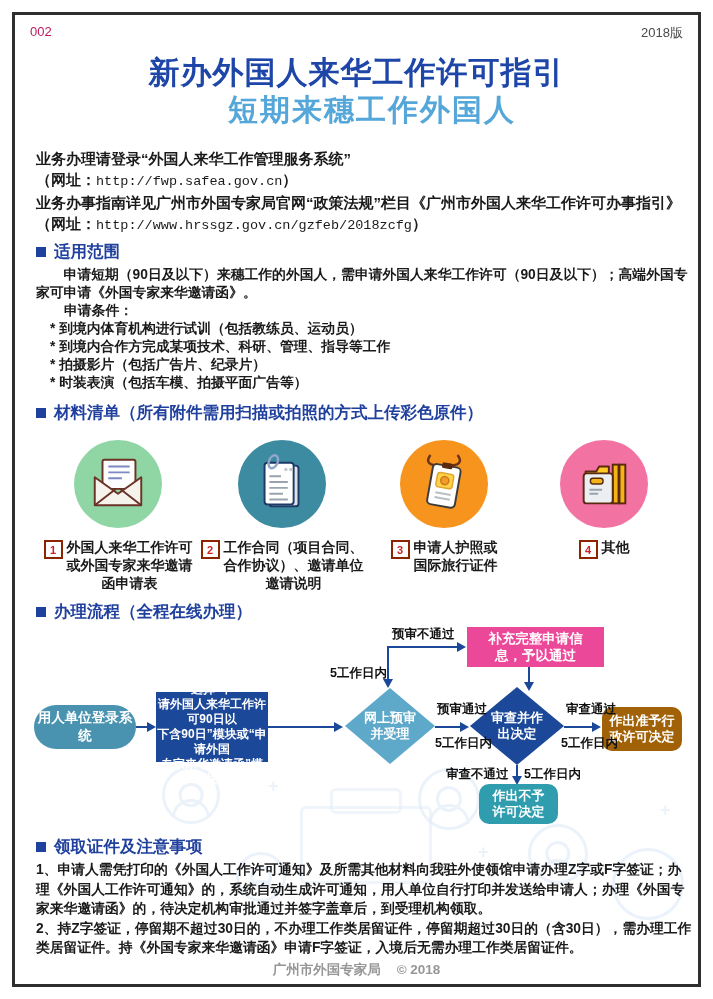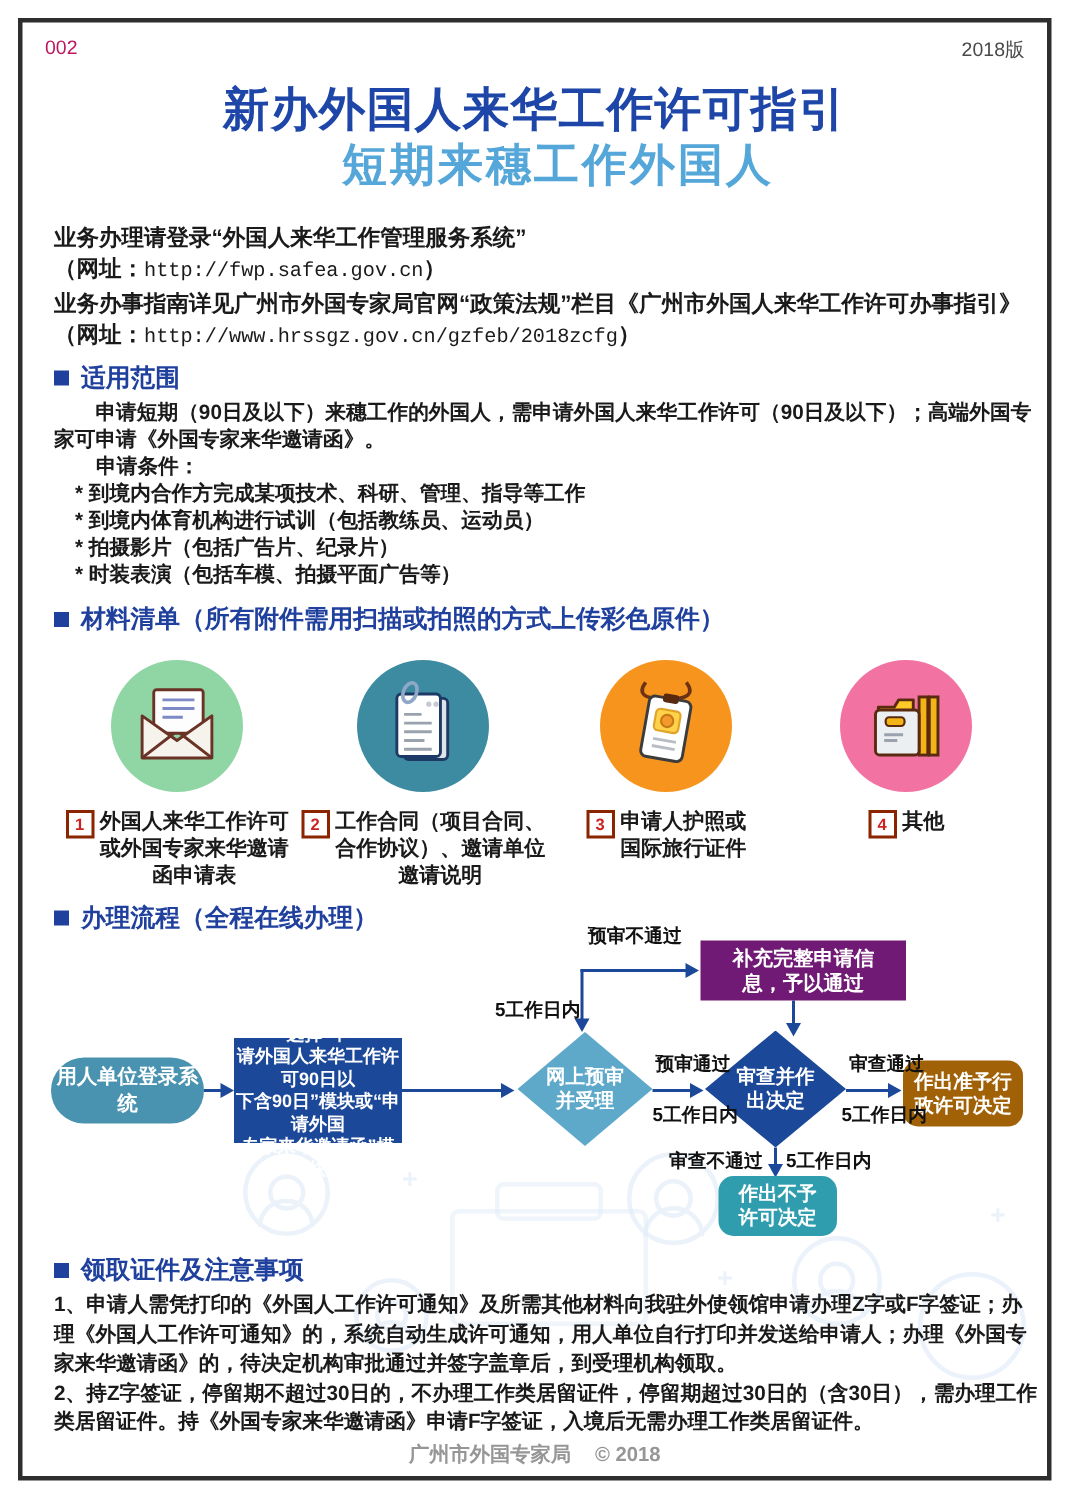--- a/index.html
+++ b/index.html
@@ -40,21 +40,21 @@
   .mat-text{font-size:14px;font-weight:700;line-height:18px;text-align:center;}
 
   .flow-head{left:36px;top:601px;}
   .flow{left:0;top:615px;width:713px;height:225px;}
   .node{position:absolute;color:#fff;font-weight:700;display:flex;align-items:center;
         justify-content:center;text-align:center;z-index:2;}
   .n-login{left:34px;top:90px;width:102px;height:44px;border-radius:22px;background:#4a93b0;font-size:13.5px;}
   .n-select{left:156px;top:77px;width:112px;height:70px;background:#1c4899;font-size:12px;line-height:15px;}
   .n-preview{left:345px;top:73px;width:90px;height:76px;background:#5ea8c9;font-size:13px;line-height:16px;
              clip-path:polygon(50% 0,100% 50%,50% 100%,0 50%);}
-  .n-supplement{left:467px;top:12px;width:137px;height:40px;background:#701a75;font-size:13.5px;line-height:17px;}
+  .n-supplement{left:467px;top:12px;width:137px;height:40px;background:#ec4899;font-size:13.5px;line-height:17px;}
   .n-review{left:470px;top:72px;width:94px;height:78px;background:#1c4899;font-size:13px;line-height:16px;
             clip-path:polygon(50% 0,100% 50%,50% 100%,0 50%);}
   .n-approve{left:602px;top:92px;width:80px;height:44px;border-radius:10px;background:#a16207;font-size:13px;line-height:16px;}
   .n-deny{left:479px;top:169px;width:79px;height:40px;border-radius:10px;background:#2f9dae;font-size:13px;line-height:16px;}
 
   .ln{position:absolute;background:#1c4899;z-index:1;}
   .ar-r{position:absolute;width:0;height:0;border-left:9px solid #1c4899;
         border-top:5.5px solid transparent;border-bottom:5.5px solid transparent;z-index:1;}
   .ar-d{position:absolute;width:0;height:0;border-top:9px solid #1c4899;
         border-left:5.5px solid transparent;border-right:5.5px solid transparent;z-index:1;}
@@ -118,22 +118,22 @@
     <div>业务办事指南详见广州市外国专家局官网“政策法规”栏目《广州市外国人来华工作许可办事指引》</div>
     <div><span>（网址：</span><span class="urltext">http://www.hrssgz.gov.cn/gzfeb/2018zcfg</span><span>）</span></div>
   </div>
 
   <div class="abs scope-head sec-head">
     <span class="sq"></span><span>适用范围</span>
   </div>
   <div class="abs scope-body">
     <p class="scope-para">申请短期（90日及以下）来穗工作的外国人，需申请外国人来华工作许可（90日及以下）；高端外国专家可申请《外国专家来华邀请函》。</p>
     <div class="cond-label">申请条件：</div>
+    <div class="cond-line">* 到境内体育机构进行试训（包括教练员、运动员）</div>
     <div class="cond-line">* 到境内合作方完成某项技术、科研、管理、指导等工作</div>
-    <div class="cond-line">* 到境内体育机构进行试训（包括教练员、运动员）</div>
     <div class="cond-line">* 拍摄影片（包括广告片、纪录片）</div>
     <div class="cond-line">* 时装表演（包括车模、拍摄平面广告等）</div>
   </div>
 
   <div class="abs mat-head sec-head">
     <span class="sq"></span><span>材料清单</span><span>（所有附件需用扫描或拍照的方式上传彩色原件）</span>
   </div>
   <div class="abs mat-row">
 
     <div class="mat-col">
@@ -248,21 +248,21 @@
     <div class="ar-d" style="left:382.5px;top:64px;"></div>
     <div class="ln" style="left:387px;top:31px;width:72px;height:2px;"></div>
     <div class="ar-r" style="left:457px;top:26.5px;"></div>
 
     <div class="ln" style="left:528px;top:52px;width:2px;height:17px;"></div>
     <div class="ar-d" style="left:523.5px;top:67px;"></div>
 
     <div class="ln" style="left:516px;top:150px;width:2px;height:13px;"></div>
     <div class="ar-d" style="left:511.5px;top:161px;"></div>
 
-    <div class="flbl" style="left:392px;top:1px;">预审不通过</div>
+    <div class="flbl" style="left:392px;top:11px;">预审不通过</div>
     <div class="flbl" style="left:330px;top:50px;">5工作日内</div>
     <div class="flbl" style="left:437px;top:86px;">预审通过</div>
     <div class="flbl" style="left:435px;top:120px;">5工作日内</div>
     <div class="flbl" style="left:566px;top:86px;">审查通过</div>
     <div class="flbl" style="left:561px;top:120px;">5工作日内</div>
     <div class="flbl" style="left:446px;top:151px;">审查不通过</div>
     <div class="flbl" style="left:524px;top:151px;">5工作日内</div>
   </div>
 
   <div class="abs pickup-head sec-head">

